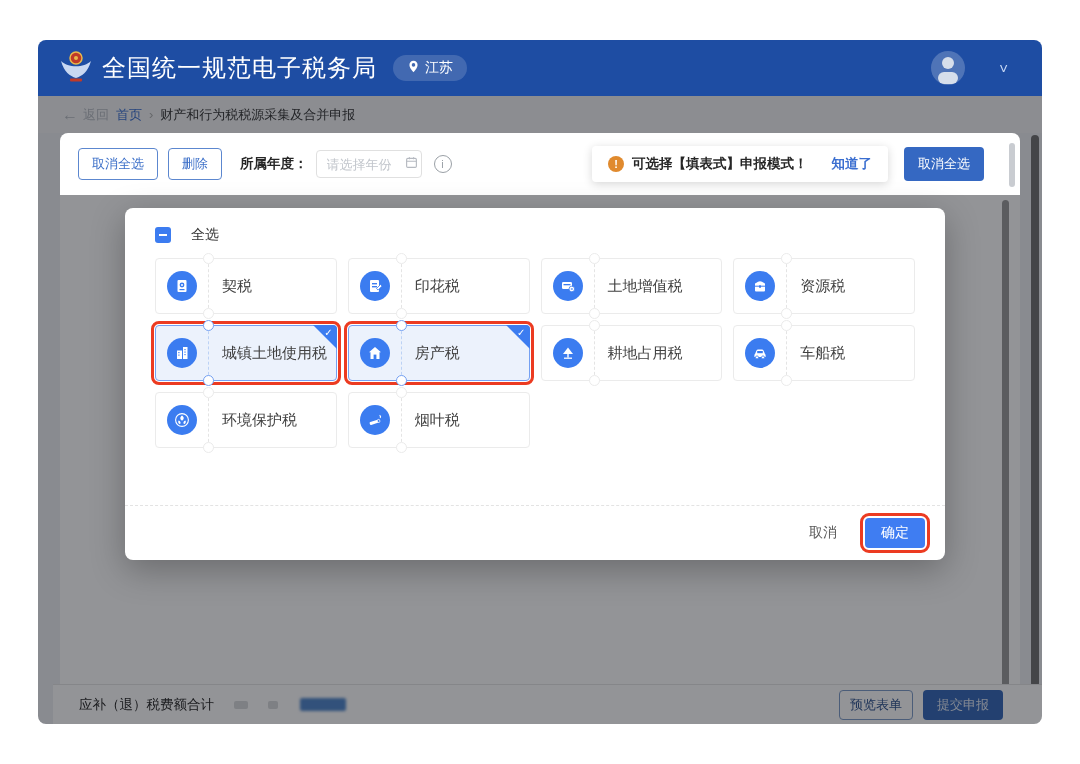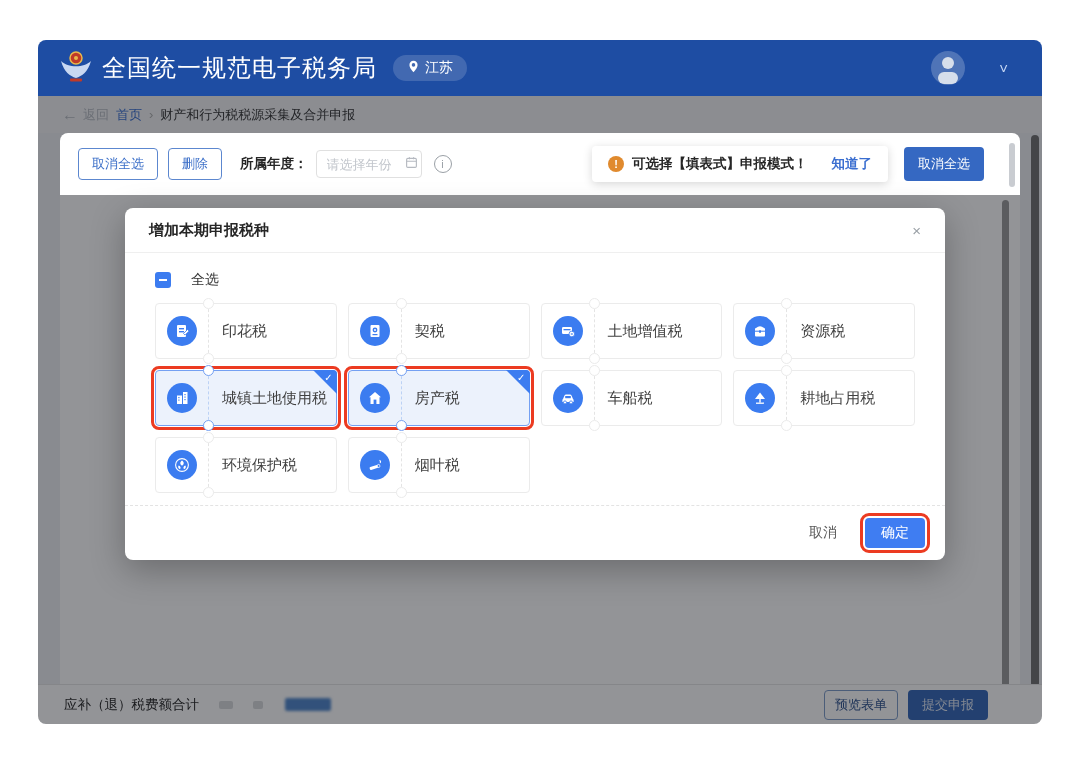--- a/index.html
+++ b/index.html
@@ -32,21 +32,21 @@
   .bc-current{color:#333;}
 
   
   .content-card{position:absolute;left:22px;top:93px;width:960px;height:551px;background:#fff;
     border-radius:8px 8px 0 0;z-index:1;}
   .scroll-outer{position:absolute;right:3px;top:95px;width:8px;height:552px;background:#6f6f6f;
     border-radius:4px;z-index:5;}
   .scroll-inner{position:absolute;right:33px;top:160px;width:7px;height:488px;background:#9a9a9a;
     border-radius:4px;z-index:5;}
 
-  .bottom-bar{position:absolute;left:0;top:644px;width:1004px;height:40px;background:#fff;
+  .bottom-bar{position:absolute;left:15px;top:644px;width:1004px;height:40px;background:#fff;
     border-top:1px solid #e6e6e6;display:flex;align-items:center;padding:0 26px;
     box-sizing:border-box;z-index:5;}
   .total-label{font-size:13.5px;color:#262626;}
   .smudge{width:14px;height:8px;background:#b9bcc0;opacity:.55;border-radius:2px;margin-left:20px;}
   .amount-chip{width:46px;height:13px;background:#4f86cc;border-radius:2px;margin-left:22px;
     filter:blur(1.5px);}
   .bottom-actions{margin-left:auto;display:flex;align-items:center;gap:10px;margin-right:28px;}
   .btn-preview{border:1px solid #7d9cc8;color:#2f538f;background:transparent;font-size:13px;
     padding:5px 10px;border-radius:4px;}
   .btn-submit{background:#3366b8;color:#e2eaf6;font-size:13px;padding:6px 14px;border-radius:4px;
@@ -196,63 +196,59 @@
     <span class="notice">
       <span class="notice-icon">!</span>
       <span class="notice-text">可选择【填表式】申报模式！</span>
       <span class="notice-link">知道了</span>
     </span>
     <button class="btn-form-mode">取消全选</button>
     <span class="mini-scroll"></span>
   </div>
 
   <div class="modal">
-    <div class="modal-header">
-      <span class="modal-title">增加本期申报税种</span>
-      <span class="modal-close">×</span>
-    </div>
     <div class="modal-body">
       <div class="select-all">
         <span class="checkbox-ind"></span>
         <span>全选</span>
       </div>
       <div class="tax-grid">
 
         <div class="tax-card">
           <span class="icon-zone">
               <span class="tax-icon">
             <svg width="16" height="16" viewBox="0 0 16 16">
+              <rect x="3.5" y="2" width="9" height="12" rx="1" fill="#fff"></rect>
+              <circle cx="8" cy="7" r="2.4" fill="#3b7cf0"></circle>
+              <circle cx="8" cy="7" r="1" fill="#fff"></circle>
+              <rect x="5.5" y="11" width="5" height="1.2" fill="#3b7cf0"></rect>
+            </svg>
+          </span>
+            </span>
+          <span class="card-divider"></span>
+            <span class="notch t"></span>
+            <span class="notch b"></span>
+          <span class="tax-label">契税</span>
+        </div>
+
+        <div class="tax-card">
+          <span class="icon-zone">
+              <span class="tax-icon">
+            <svg width="16" height="16" viewBox="0 0 16 16">
               <rect x="3" y="2" width="9" height="12" rx="1" fill="#fff"></rect>
               <rect x="5" y="5" width="5" height="1.4" fill="#3b7cf0"></rect>
               <rect x="5" y="8" width="5" height="1.4" fill="#3b7cf0"></rect>
               <path d="M9.5 10.5 l4 -4 1.6 1.6 -4 4 z" fill="#fff" stroke="#3b7cf0" stroke-width="0.8"></path>
             </svg>
           </span>
             </span>
           <span class="card-divider"></span>
             <span class="notch t"></span>
             <span class="notch b"></span>
           <span class="tax-label">印花税</span>
-        </div>
-
-        <div class="tax-card">
-          <span class="icon-zone">
-              <span class="tax-icon">
-            <svg width="16" height="16" viewBox="0 0 16 16">
-              <rect x="3.5" y="2" width="9" height="12" rx="1" fill="#fff"></rect>
-              <circle cx="8" cy="7" r="2.4" fill="#3b7cf0"></circle>
-              <circle cx="8" cy="7" r="1" fill="#fff"></circle>
-              <rect x="5.5" y="11" width="5" height="1.2" fill="#3b7cf0"></rect>
-            </svg>
-          </span>
-            </span>
-          <span class="card-divider"></span>
-            <span class="notch t"></span>
-            <span class="notch b"></span>
-          <span class="tax-label">契税</span>
         </div>
 
         <div class="tax-card">
           <span class="icon-zone">
               <span class="tax-icon">
             <svg width="16" height="16" viewBox="0 0 16 16">
               <rect x="2" y="4" width="10" height="7" rx="1.2" fill="#fff"></rect>
               <rect x="3.5" y="6" width="7" height="1.3" fill="#3b7cf0"></rect>
               <circle cx="11.8" cy="11" r="2.8" fill="#fff" stroke="#3b7cf0" stroke-width="0.8"></circle>
               <rect x="10.8" y="10.4" width="2" height="1.2" fill="#3b7cf0"></rect>
@@ -318,47 +314,47 @@
             <span class="notch b"></span>
           <span class="tax-label">房产税</span>
           <span class="corner-badge"></span>
           <span class="corner-check">✓</span>
         </div>
 
         <div class="tax-card">
           <span class="icon-zone">
               <span class="tax-icon">
             <svg width="16" height="16" viewBox="0 0 16 16">
+              <path d="M8 2.5 L13 9 H3 Z" fill="#fff"></path>
+              <rect x="7.3" y="9" width="1.4" height="3.6" fill="#fff"></rect>
+              <line x1="4" y1="13.2" x2="12" y2="13.2" stroke="#fff" stroke-width="1.3"></line>
+            </svg>
+          </span>
+            </span>
+          <span class="card-divider"></span>
+            <span class="notch t"></span>
+            <span class="notch b"></span>
+          <span class="tax-label">耕地占用税</span>
+        </div>
+
+        <div class="tax-card">
+          <span class="icon-zone">
+              <span class="tax-icon">
+            <svg width="16" height="16" viewBox="0 0 16 16">
               <path d="M3 9 L4.5 5.5 Q5 4.5 6 4.5 H10 Q11 4.5 11.5 5.5 L13 9 Q13.6 9.3 13.6 10 V12 H2.4 V10 Q2.4 9.3 3 9 Z" fill="#fff"></path>
               <circle cx="5" cy="12.4" r="1.5" fill="#fff" stroke="#3b7cf0" stroke-width="0.8"></circle>
               <circle cx="11" cy="12.4" r="1.5" fill="#fff" stroke="#3b7cf0" stroke-width="0.8"></circle>
               <rect x="5.2" y="6" width="5.6" height="2.2" fill="#3b7cf0"></rect>
             </svg>
           </span>
             </span>
           <span class="card-divider"></span>
             <span class="notch t"></span>
             <span class="notch b"></span>
           <span class="tax-label">车船税</span>
-        </div>
-
-        <div class="tax-card">
-          <span class="icon-zone">
-              <span class="tax-icon">
-            <svg width="16" height="16" viewBox="0 0 16 16">
-              <path d="M8 2.5 L13 9 H3 Z" fill="#fff"></path>
-              <rect x="7.3" y="9" width="1.4" height="3.6" fill="#fff"></rect>
-              <line x1="4" y1="13.2" x2="12" y2="13.2" stroke="#fff" stroke-width="1.3"></line>
-            </svg>
-          </span>
-            </span>
-          <span class="card-divider"></span>
-            <span class="notch t"></span>
-            <span class="notch b"></span>
-          <span class="tax-label">耕地占用税</span>
         </div>
 
         <div class="tax-card">
           <span class="icon-zone">
               <span class="tax-icon">
             <svg width="16" height="16" viewBox="0 0 16 16">
               <circle cx="8" cy="8" r="6.4" fill="none" stroke="#fff" stroke-width="1.1"></circle>
               <path d="M8 3.5 C10 5 10.5 7 8 8.8 C5.5 7 6 5 8 3.5 Z" fill="#fff"></path>
               <path d="M4.6 8.6 C6.4 9.2 7.2 10.6 6 12.2 C4 11.6 3.8 9.8 4.6 8.6 Z" fill="#fff"></path>
               <path d="M11.4 8.6 C9.6 9.2 8.8 10.6 10 12.2 C12 11.6 12.2 9.8 11.4 8.6 Z" fill="#fff"></path>

